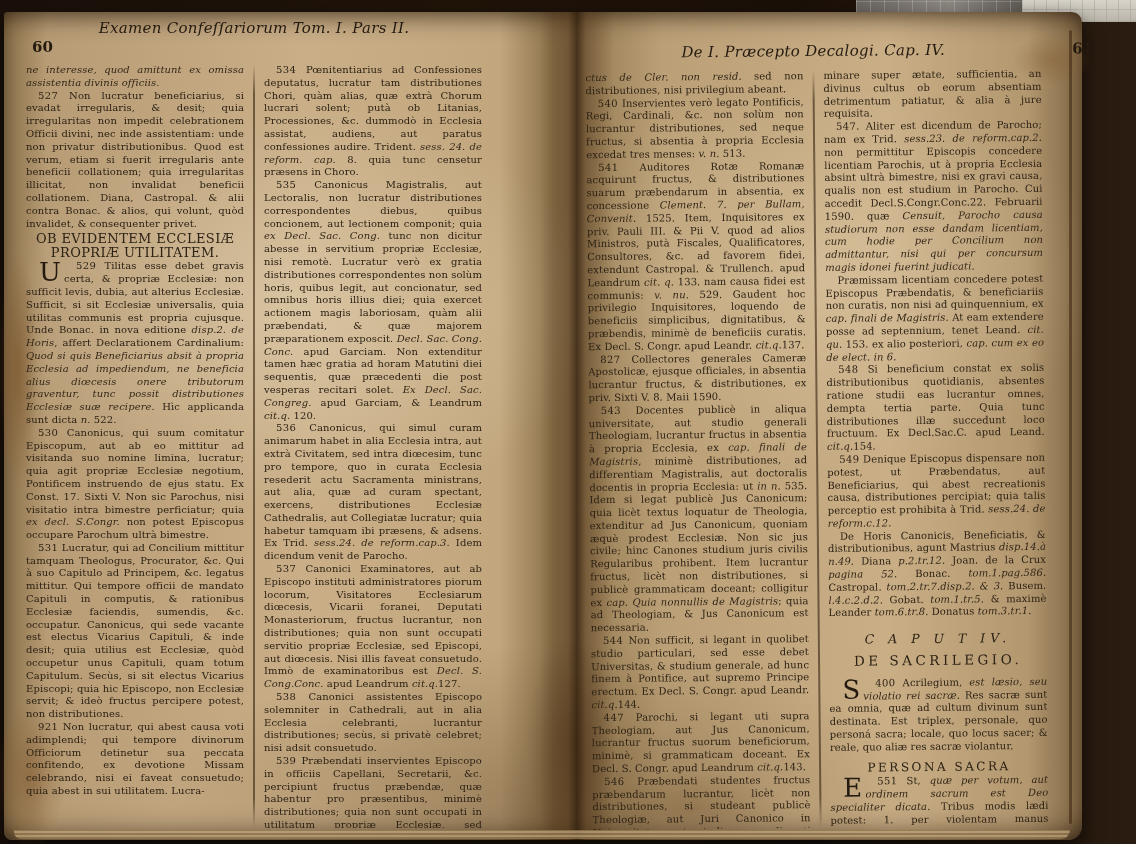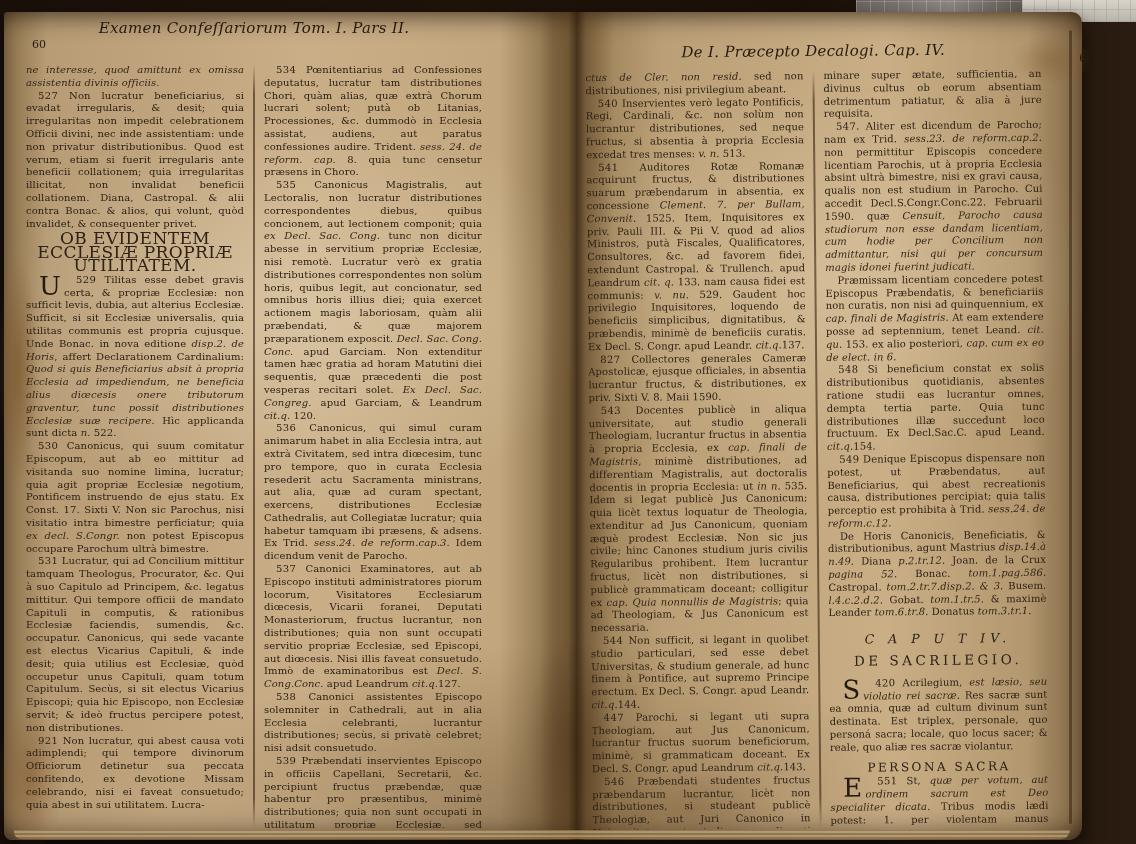--- a/index.html
+++ b/index.html
@@ -46,39 +46,39 @@
   .stain.s4{left:1008px;top:22px;width:80px;height:52px;background:radial-gradient(ellipse,rgba(130,92,50,.45),transparent 70%);}
   .stain.s5{left:600px;top:760px;width:180px;height:70px;background:radial-gradient(ellipse,rgba(100,70,35,.28),transparent 72%);}
 
   
   .page{position:absolute;top:0;height:828px;color:#2b2014;}
   .page-left{left:22px;width:456px;}
   .page-right{left:584px;width:456px;transform:rotate(-0.55deg);transform-origin:50% 40%;}
   .running-head{position:absolute;top:7px;left:0;right:0;text-align:center;
     font-style:italic;font-size:15px;letter-spacing:.3px;color:#241a10;}
   .page-right .running-head{top:30px;}
-  .pagenum{position:absolute;top:26px;font-size:11px;color:#241a10;}
+  .pagenum{position:absolute;top:26px;font-size:15px;color:#241a10;font-weight:bold;}
   .page-left .pagenum{left:6px;}
-  .page-right .pagenum{right:-52px;top:42px;}
+  .page-right .pagenum{right:-52px;top:30px;}
 
   .cols{position:absolute;top:52px;left:0;right:0;bottom:12px;display:flex;gap:9px;}
   .page-right .cols{top:58px;}
   .divider{width:2px;align-self:stretch;
     background:linear-gradient(180deg,transparent 0,rgba(52,33,15,.6) 4%,rgba(52,33,15,.6) 96%,transparent 100%);}
   .col{flex:1;overflow:hidden;text-align:justify;font-size:10px;line-height:12.8px;
     letter-spacing:.1px;color:#2d2215;}
 
   .col p{margin:0;text-indent:12px;}
   .col p.cont{text-indent:0;}
   .col p i{color:#342718;}
   .pnum{letter-spacing:.4px;}
   .dropcap{float:left;font-size:26px;line-height:21px;padding:2px 3px 0 1px;color:#241a10;}
 
   .heading{text-align:center;text-indent:0;margin:2px 0;}
-  .heading.section{font-size:17px;letter-spacing:.4px;line-height:13.5px;margin:2px 0 1px;}
+  .heading.section{font-size:13px;letter-spacing:.4px;line-height:13.5px;margin:2px 0 1px;}
   .heading.caput{font-style:italic;font-size:12.5px;letter-spacing:5px;margin:14px 0 8px;}
   .heading.chapter{font-size:13.5px;letter-spacing:3.5px;margin:2px 0 10px;}
   .heading.subsection{font-size:12px;letter-spacing:2.5px;margin:7px 0 2px;}
 </style>
 </head>
 <body>
 
 <div class="scene">
   <div class="grid-mat"></div>
   <div class="grid-sheet"></div>
@@ -134,21 +134,21 @@
         <div class="divider"></div>
         <div class="col">
             <p class="cont">minare super ætate, sufficientia, an divinus cultus ob eorum absentiam detrimentum patiatur, &amp; alia à jure requisita.</p>
             <p class=""><span class="pnum">547.</span> Aliter est dicendum de Parocho; nam ex Trid. <i>sess.23. de reform.cap.2.</i> non permittitur Episcopis concedere licentiam Parochis, ut à propria Ecclesia absint ultrà bimestre, nisi ex gravi causa, qualis non est studium in Parocho. Cui accedit Decl.S.Congr.Conc.22. Februarii 1590. quæ <i>Censuit, Parocho causa studiorum non esse dandam licentiam, cum hodie per Concilium non admittantur, nisi qui per concursum magis idonei fuerint judicati.</i></p>
             <p class="">Præmissam licentiam concedere potest Episcopus Præbendatis, &amp; beneficiariis non curatis, non nisi ad quinquennium, ex <i>cap. finali de Magistris.</i> At eam extendere posse ad septennium, tenet Leand. <i>cit. qu.</i> 153. ex alio posteriori, <i>cap. cum ex eo de elect. in 6.</i></p>
             <p class=""><span class="pnum">548</span> Si beneficium constat ex solis distributionibus quotidianis, absentes ratione studii eas lucrantur omnes, dempta tertia parte. Quia tunc distributiones illæ succedunt loco fructuum. Ex Decl.Sac.C. apud Leand. <i>cit.q.</i>154.</p>
             <p class=""><span class="pnum">549</span> Denique Episcopus dispensare non potest, ut Præbendatus, aut Beneficiarius, qui abest recreationis causa, distributiones percipiat; quia talis perceptio est prohibita à Trid. <i>sess.24. de reform.c.12.</i></p>
             <p class="">De Horis Canonicis, Beneficiatis, &amp; distributionibus, agunt Mastrius <i>disp.14.à n.49.</i> Diana <i>p.2.tr.12.</i> Joan. de la Crux <i>pagina 52.</i> Bonac. <i>tom.1.pag.586.</i> Castropal. <i>tom.2.tr.7.disp.2. &amp; 3.</i> Busem. <i>l.4.c.2.d.2.</i> Gobat. <i>tom.1.tr.5.</i> &amp; maximè Leander <i>tom.6.tr.8.</i> Donatus <i>tom.3.tr.1.</i></p>
             <div class="heading caput">C A P U T  IV.</div>
             <div class="heading chapter">DE SACRILEGIO.</div>
-            <p class=""><span class="pnum">420</span> <span class="dropcap">S</span>Acrilegium, <i>est læsio, seu violatio rei sacræ</i>. Res sacræ sunt ea omnia, quæ ad cultum divinum sunt destinata. Est triplex, personale, quo personá sacra; locale, quo locus sacer; &amp; reale, quo aliæ res sacræ violantur.</p>
+            <p class=""><span class="pnum">400</span> <span class="dropcap">S</span>Acrilegium, <i>est læsio, seu violatio rei sacræ</i>. Res sacræ sunt ea omnia, quæ ad cultum divinum sunt destinata. Est triplex, personale, quo personá sacra; locale, quo locus sacer; &amp; reale, quo aliæ res sacræ violantur.</p>
             <div class="heading subsection">PERSONA SACRA</div>
             <p class=""><span class="pnum">551</span> <span class="dropcap">E</span>St, <i>quæ per votum, aut ordinem sacrum est Deo specialiter dicata</i>. Tribus modis lædi potest: 1. per violentam manus injectionem: 2. per usurpatam jurisdictionem, personas Ecclesiasticas ad judicium sæculare trahendo, vel iisdem vectigalia imponendo: 3. per actionem veneream, sive externam, sive internam.</p>
           </div>
       </div>
     </div>
 
     <div class="right-stack-edge"></div>
     <div class="page-edge-bottom"></div>
   </div>
 </div>

